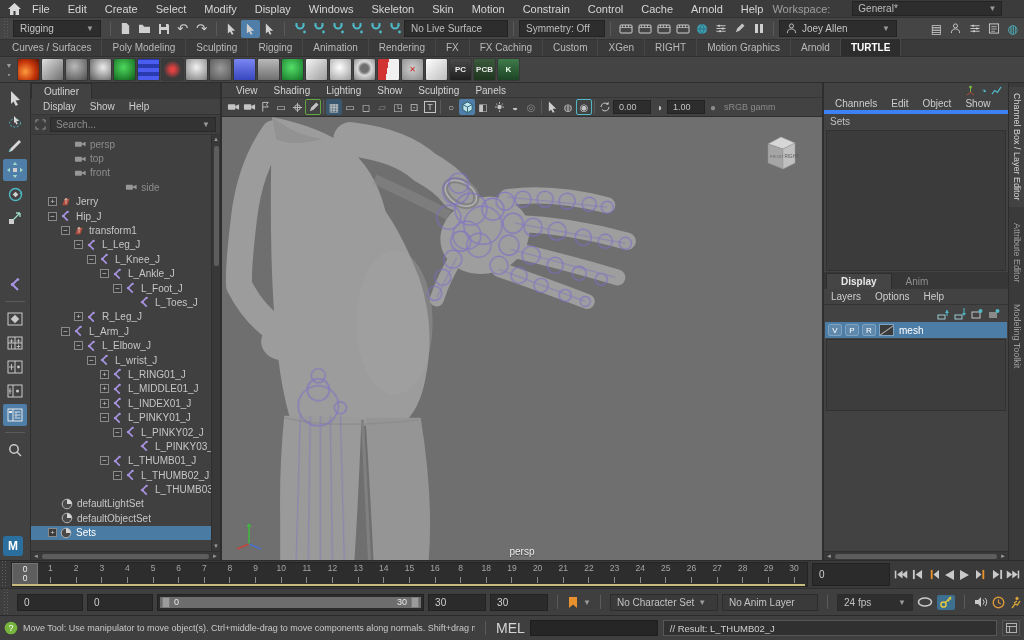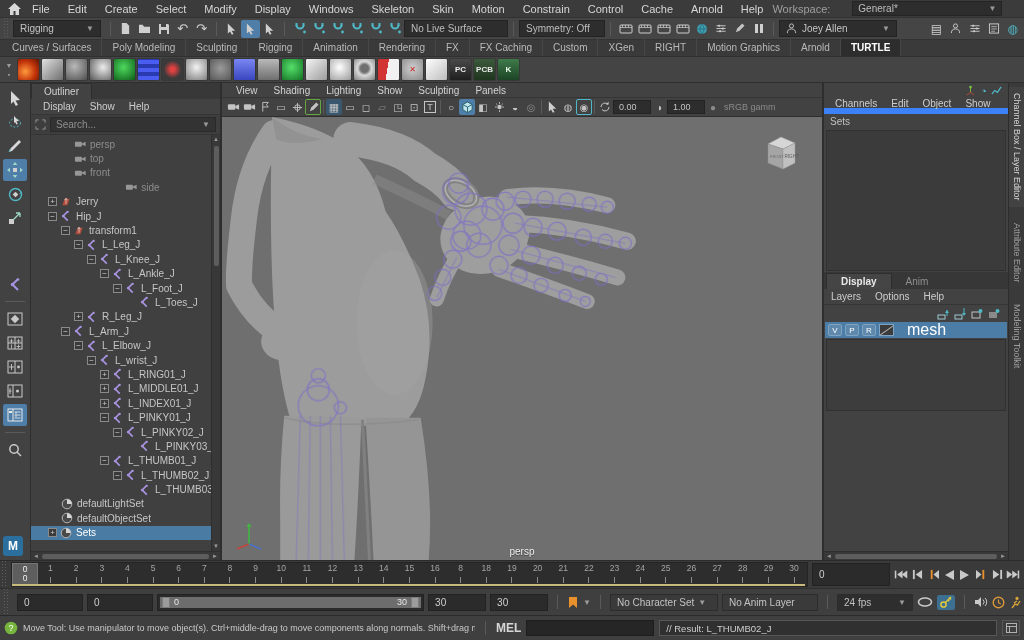--- a/index.html
+++ b/index.html
@@ -78,35 +78,35 @@
 .vpfld{background:#2d2d2d;border:1px solid #232323;height:14px;display:flex;align-items:center;padding:0 5px;font-size:9px;color:#c3c3c3;flex:none;min-width:38px}
 .srgb{color:#8a8a8a;font-size:9px;margin-left:3px;white-space:nowrap}
 #canvas{flex:1;position:relative;overflow:hidden;background:#6f6f6f}
 #canvas svg.scene{width:100%;height:100%}
 #persp{position:absolute;left:50%;bottom:3px;transform:translateX(-50%);color:#ededed;font-size:10px;text-shadow:0 1px 1px rgba(0,0,0,.4)}
 #viewcube{position:absolute;right:20px;top:16px;width:42px;height:44px}
 #vpaxis{position:absolute;left:10px;bottom:8px;width:34px;height:34px}
 
 #rightpanel{width:186px;background:#424242;border-left:2px solid #2e2e2e;display:flex;flex-direction:column;flex:none}
 #cbtopicons{height:15px;display:flex;align-items:center;justify-content:flex-end;gap:4px;padding:0 6px}
-#cbmenus{height:16px;display:flex;padding:0 4px;border-bottom:6px solid #3b82f6}
+#cbmenus{height:16px;display:flex;padding:0 4px;border-bottom:4px solid #3b82f6}
 #cbmenus span{font-size:10px;color:#cecece;padding:0 7px}
 #cbobject{height:15px;display:flex;align-items:center;padding:0 6px;font-size:10px;color:#c0c0c0}
 #channelarea{flex:1;margin:1px 2px;background:#3b3b3b;border:1px solid #313131}
 #layertabs{height:17px;display:flex;align-items:flex-end;background:#373737;padding:0 2px}
 #layertabs span{font-size:10px;padding:2px 14px;color:#8f8f8f}
 #layertabs span.active{background:#454545;color:#e8e8e8;border:1px solid #2e2e2e;border-bottom:none;font-weight:bold}
 #layermenus{height:16px;display:flex;align-items:center;border-bottom:1px solid #353535}
 #layermenus span{font-size:10px;color:#cecece;padding:0 7px}
 #layericons{height:17px;display:flex;align-items:center;justify-content:flex-end;gap:5px;padding:0 8px}
 #meshrow{height:16px;background:#4c7da7;display:flex;align-items:center;gap:3px;padding:0 3px;margin:0 1px}
 .lbox{width:14px;height:12px;background:#5e88ac;border:1px solid #7fa3c0;border-radius:2px;color:#fff;font-size:8px;display:flex;align-items:center;justify-content:center}
 .lswatch{width:15px;height:12px;background:#3b3b3b;border:1px solid #7fa3c0;position:relative;overflow:hidden}
 .lswatch:before{content:"";position:absolute;left:-2px;bottom:-2px;width:22px;height:1px;background:#bbb;transform:rotate(-35deg);transform-origin:left}
-#meshrow .lname{color:#fff;font-size:16px;margin-left:10px}
+#meshrow .lname{color:#fff;font-size:10px;margin-left:2px}
 #layerarea{height:72px;background:#3d3d3d;margin:1px 2px;border:1px solid #313131}
 
 #sidetabs{width:16px;background:#3a3a3a;border-left:1px solid #2d2d2d;display:flex;flex-direction:column;align-items:center;padding-top:4px;gap:10px;flex:none}
 .vtab{writing-mode:vertical-rl;font-size:9px;color:#9f9f9f;padding:6px 0;line-height:16px;white-space:nowrap}
 .vtab.active{color:#d8d8d8;background:#424242}
 
 #timeslider{height:28px;background:#3a3a3a;display:flex;align-items:stretch;flex:none;border-top:1px solid #2b2b2b}
 #tlarea{flex:1;position:relative;background:#2d2d2d;margin:1px 0;border:1px solid #242424;display:flex}
 .tcell{flex:1;position:relative;display:flex;flex-direction:column;align-items:center;justify-content:space-between;padding:1px 0 3px}
 .tcell .num{font-size:8.5px;color:#a5a5a5;line-height:9px}
@@ -122,21 +122,21 @@
 .rfld{background:#2b2b2b;border:1px solid #222;height:17px;display:flex;align-items:center;padding:0 6px;font-size:10px;color:#cfcfcf;flex:none}
 #rslider{flex:1;height:17px;background:#2b2b2b;border:1px solid #222;position:relative;display:flex;align-items:center}
 #rsbar{position:absolute;left:2px;right:2px;top:2px;bottom:2px;background:#6d6d6d;display:flex;align-items:center;justify-content:space-between;padding:0 2px}
 .rshandle{width:8px;height:11px;background:#9c9c9c;border:1px solid #7c7c7c;flex:none}
 #rsbar .rl{font-size:9px;color:#e8e8e8;margin:0 4px}
 .ddfld{background:#3a3a3a;border:1px solid #2c2c2c;height:17px;display:flex;align-items:center;padding:0 6px;font-size:10px;color:#c3c3c3;flex:none;gap:4px}
 .ddfld .dar{font-size:8px;color:#9a9a9a}
 
 #statusbar{height:25px;background:#3f3f3f;border-top:1px solid #2b2b2b;display:flex;align-items:center;padding:0 4px;gap:5px;flex:none}
 #helptext{width:452px;overflow:hidden;white-space:nowrap;font-size:9px;color:#c9c9c9;flex:none}
-#mellabel{font-size:12px;color:#d6d6d6;font-weight:bold;flex:none}
+#mellabel{font-size:14px;color:#d6d6d6;font-weight:normal;flex:none}
 #melinput{width:128px;height:16px;background:#262626;border:1px solid #1e1e1e;flex:none}
 #melresult{flex:1;height:16px;background:#303030;border:1px solid #565656;display:flex;align-items:center;padding:0 6px;font-size:9.5px;color:#cfcfcf;overflow:hidden;white-space:nowrap}
 #sbicon{width:18px;height:16px;border:1px solid #565656;display:flex;align-items:center;justify-content:center;flex:none}
 </style>
 </head>
 <body>
 
 <div id="app">
 
   <div id="menubar">

